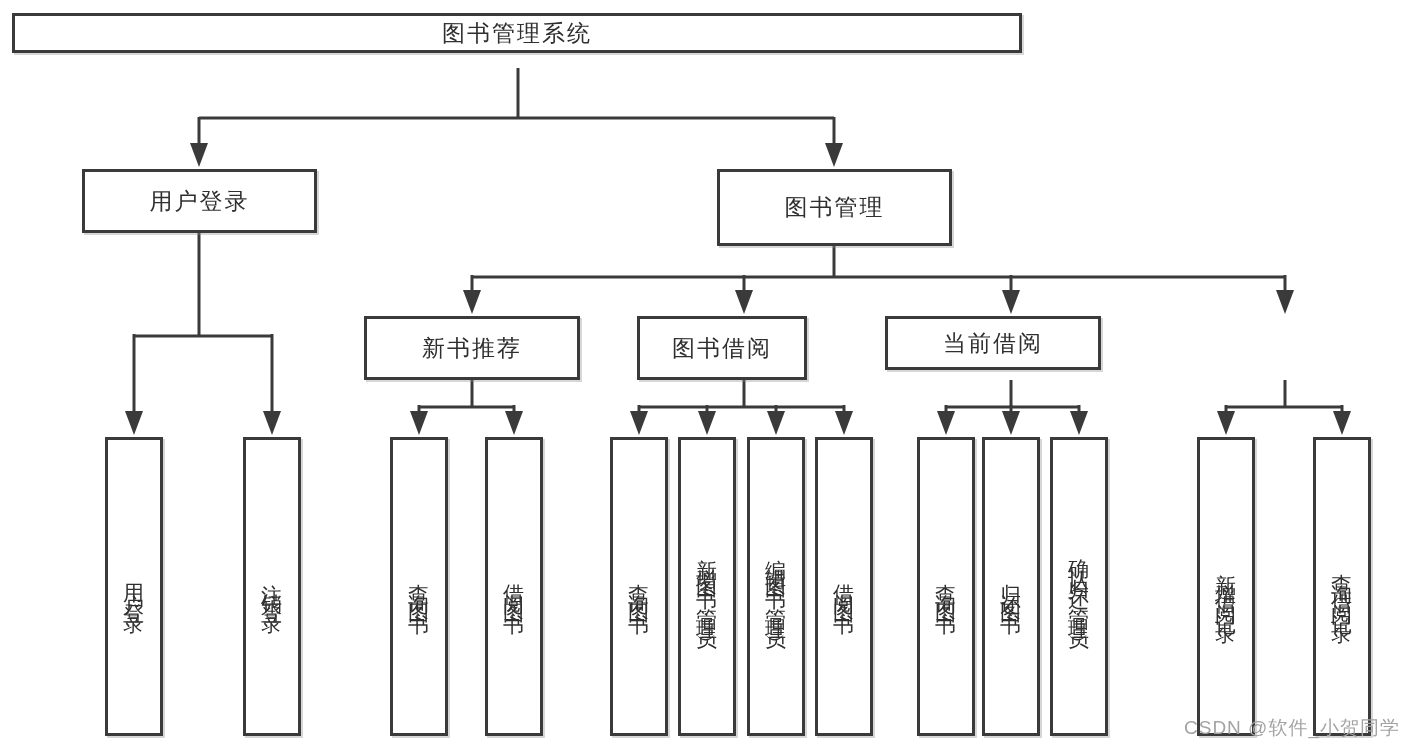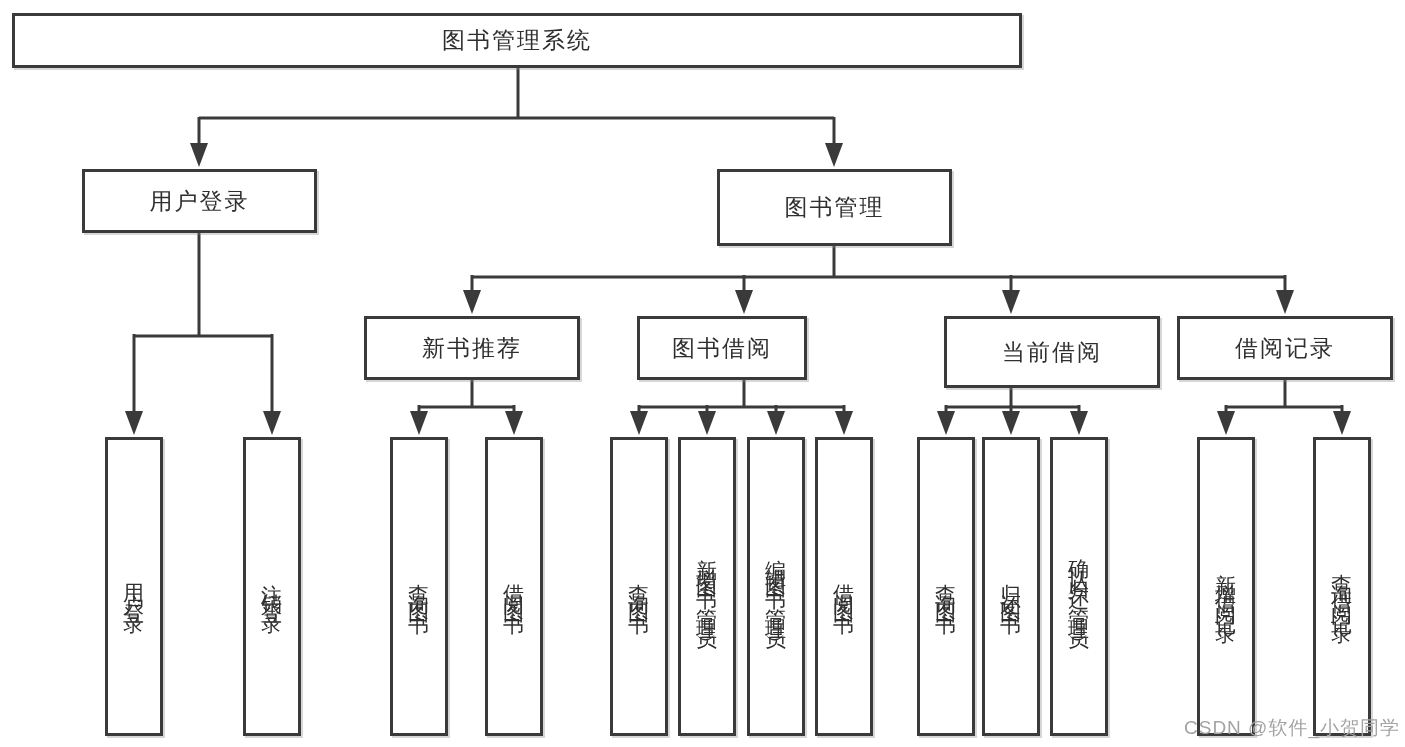--- a/index.html
+++ b/index.html
@@ -132,29 +132,28 @@
       <polygon points="767,411 785,411 776,435"></polygon>
       <polygon points="835,411 853,411 844,435"></polygon>
       <polygon points="937,411 955,411 946,435"></polygon>
       <polygon points="1002,411 1020,411 1011,435"></polygon>
       <polygon points="1070,411 1088,411 1079,435"></polygon>
       <polygon points="1217,411 1235,411 1226,435"></polygon>
       <polygon points="1333,411 1351,411 1342,435"></polygon>
     </g>
   </svg>
 
-  <div class="node" style="left:12px; top:13px; width:1010px; height:55px;">图书管理系统</div>
+  <div class="node" style="left:12px; top:13px; width:1010px; height:40px;">图书管理系统</div>
 
   <div class="node" style="left:82px; top:169px; width:235px; height:64px;">用户登录</div>
   <div class="node" style="left:717px; top:169px; width:235px; height:77px;">图书管理</div>
 
   <div class="node" style="left:364px; top:316px; width:216px; height:64px;">新书推荐</div>
   <div class="node" style="left:637px; top:316px; width:170px; height:64px;">图书借阅</div>
-  <div class="node" style="left:944px; top:316px; width:216px; height:72px;">当前借阅</div>
-  <div class="node" style="left:1177px; top:316px; width:216px; height:64px;">借阅记录</div>
+  <div class="node" style="left:885px; top:316px; width:216px; height:54px;">当前借阅</div>
 
   <div class="leaf" style="left:105px;">用户登录</div>
   <div class="leaf" style="left:243px;">注销登录</div>
 
   <div class="leaf" style="left:390px;">查询图书</div>
   <div class="leaf" style="left:485px;">借阅图书</div>
 
   <div class="leaf" style="left:610px;">查询图书</div>
   <div class="leaf" style="left:678px;">新增图书（管理员）</div>
   <div class="leaf" style="left:747px;">编辑图书（管理员）</div>

